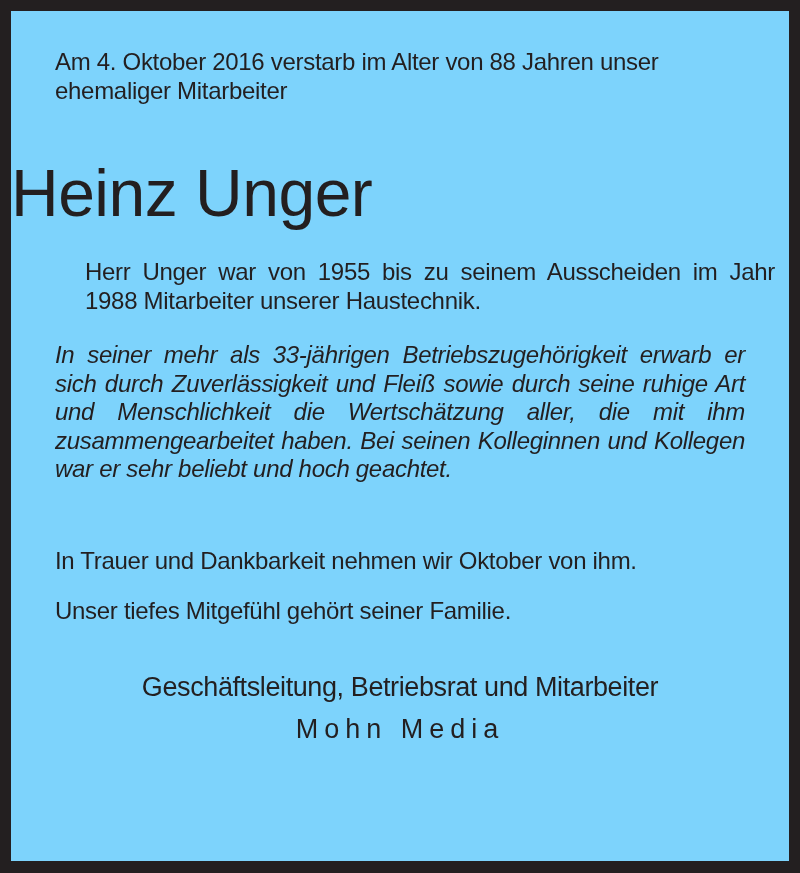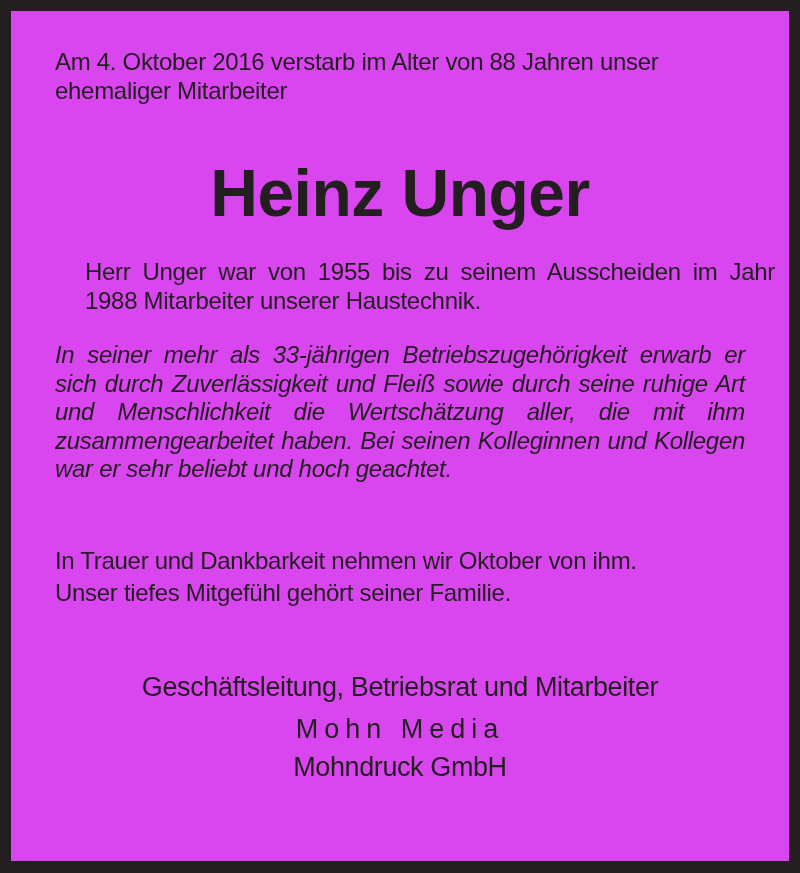--- a/index.html
+++ b/index.html
@@ -7,46 +7,44 @@
     width: 800px; height: 873px;
     background: #231f20;
     font-family: "Liberation Sans", "DejaVu Sans", sans-serif;
     color: #231f20;
     overflow: hidden;
   }
   .card {
     position: absolute;
     left: 11px; top: 11px;
     width: 778px; height: 850px;
-    background: #d946ef;
+    background: #7dd3fc;
   }
   .txt {
     position: absolute;
     left: 44px;
     width: 690px;
     font-size: 24px;
     line-height: 28.5px;
     letter-spacing: -0.3px;
   }
   .just { text-align: justify; text-align-last: left; }
   .intro { top: 37px; }
   .name {
     position: absolute;
     left: 0; width: 778px;
     top: 147px;
-    text-align: center;
     font-size: 66px;
     line-height: 70px;
     letter-spacing: -0.5px;
-    font-weight: bold;
   }
   .p1 { top: 247px; margin-left: 30px; }
   .p2 { top: 330px; font-style: italic; }
   .p3 { top: 536px; }
-  .p4 { top: 568px; }
+  .p4 { top: 586px; }
   .sig {
     position: absolute;
     left: 0; width: 778px;
     text-align: center;
     font-size: 27px;
     line-height: 33px;
     letter-spacing: -0.4px;
   }
   .s1 { top: 660px; }
   .s2 { top: 702px; letter-spacing: 6px; }
@@ -59,14 +57,13 @@
 <div class="card">
   <div class="txt intro">Am 4. Oktober 2016 verstarb im Alter von 88 Jahren unser ehemaliger Mitarbeiter</div>
   <div class="name">Heinz Unger</div>
   <div class="txt just p1">Herr Unger war von 1955 bis zu seinem Ausscheiden im Jahr 1988 Mitarbeiter unserer Haustechnik.</div>
   <div class="txt just p2">In seiner mehr als 33-jährigen Betriebszugehörigkeit erwarb er sich durch Zuverlässigkeit und Fleiß sowie durch seine ruhige Art und Menschlichkeit die Wertschätzung aller, die mit ihm zusammengearbeitet haben. Bei seinen Kolleginnen und Kollegen war er sehr beliebt und hoch geachtet.</div>
   <div class="txt p3">In Trauer und Dankbarkeit nehmen wir Oktober von ihm.</div>
   <div class="txt p4">Unser tiefes Mitgefühl gehört seiner Familie.</div>
 
   <div class="sig s1">Geschäftsleitung, Betriebsrat und Mitarbeiter</div>
   <div class="sig s2">Mohn Media</div>
-  <div class="sig s3">Mohndruck GmbH</div>
 </div>
 
 </body></html>

